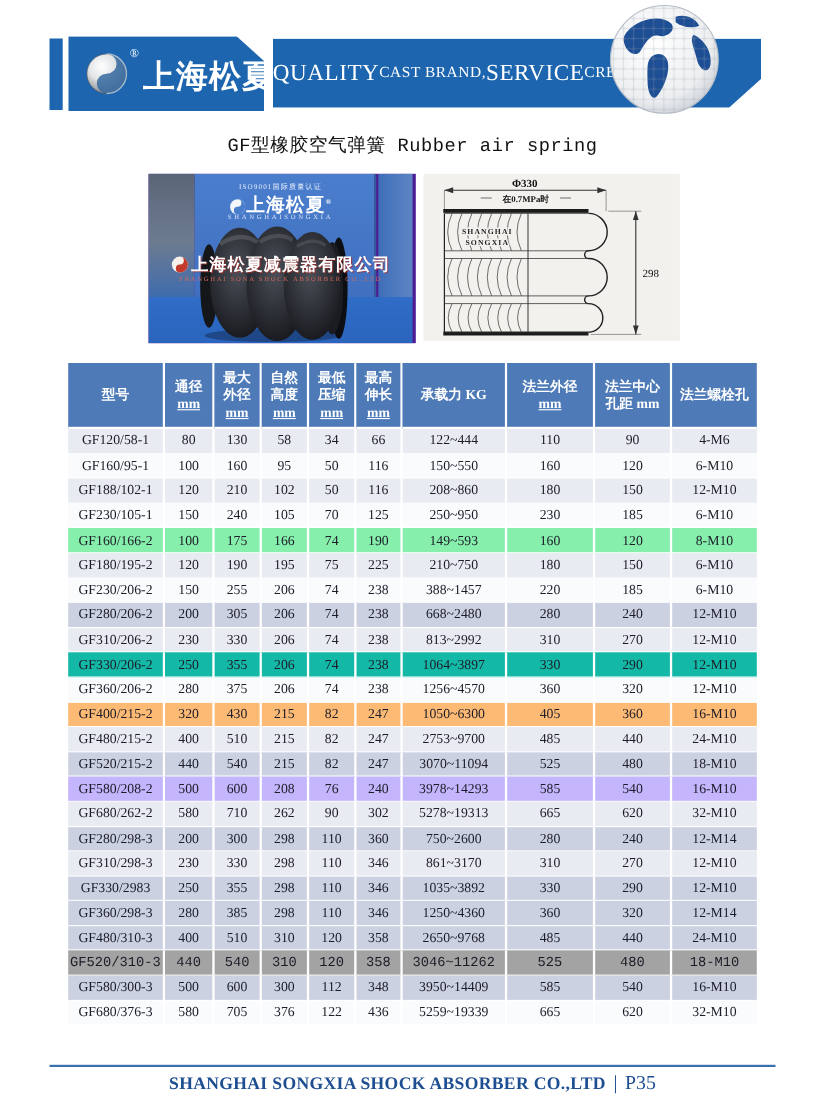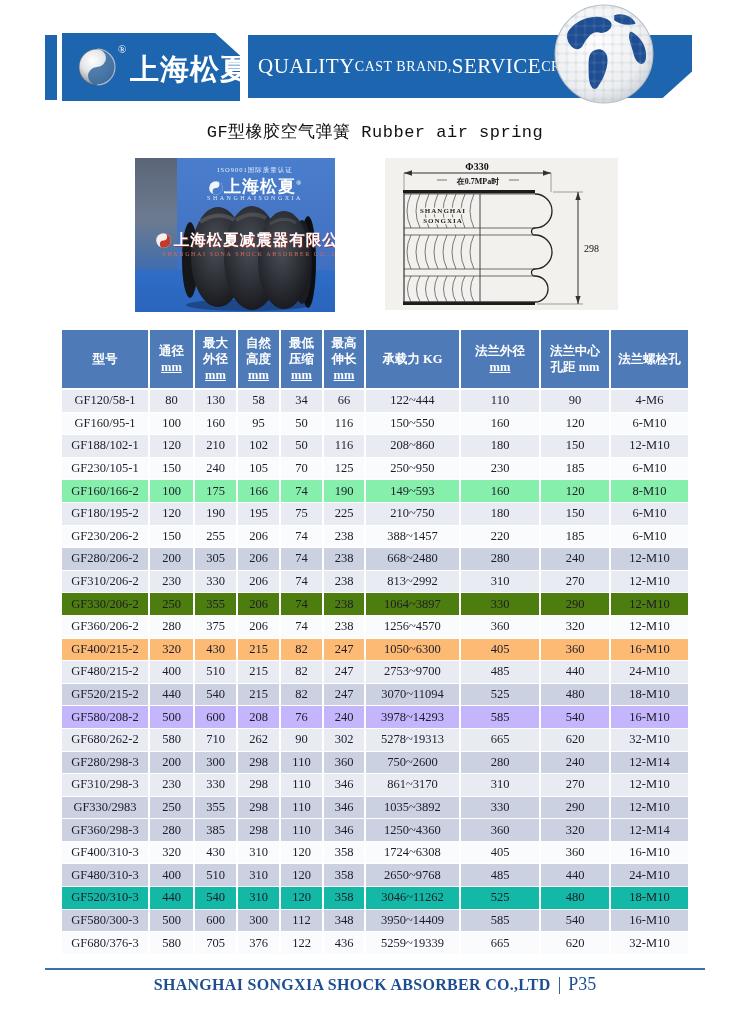--- a/index.html
+++ b/index.html
@@ -13,33 +13,33 @@
               background:var(--banner-blue,#1d66af);
               clip-path:polygon(0 0, 86% 0, 100% 33%, 100% 100%, 0 100%);
               display:flex; align-items:center; }
   .logo-box .sball { position:absolute; left:14px; top:13px; }
   .logo-box .reg { position:absolute; left:56px; top:10px; color:#fff; font-size:11px; }
   .logo-box .logo-cn { position:absolute; left:68px; top:17px; color:#fff; font-size:29px;
                        font-weight:700; letter-spacing:1px; white-space:nowrap; }
   .tagline { position:absolute; left:248px; top:35px; width:444px; height:63px;
              background:var(--banner-blue,#1d66af);
              clip-path:polygon(0 0, 100% 0, 100% 58%, 93.4% 100%, 0 100%);
-             display:flex; align-items:center; padding-left:10px; color:#fff;
+             display:flex; align-items:center; color:#fff;
              font-family:"Liberation Serif",serif; white-space:nowrap; }
   .tg-lg { font-size:21px; letter-spacing:.5px; }
   .tg-sm { font-size:14px; letter-spacing:.5px; }
   .globe { position:absolute; left:553px; top:3px; }
 
   
   .title { position:absolute; left:0; top:120px; width:750px; text-align:center;
            font-family:"Liberation Mono", monospace; font-size:17px; font-weight:500;
            color:#111; letter-spacing:.5px; }
 
   
-  .photo { position:absolute; left:135px; top:158px; width:200px; height:154px;
+  .photo { position:absolute; left:135px; top:158px; width:243px; height:154px;
            background:#4c1d95; overflow:hidden; }
   .ph-left { position:absolute; left:0; top:0; width:42px; height:112px;
              background:linear-gradient(180deg,#5a6577 0%,#6d7b90 55%,#3f6cae 100%); }
   .ph-panel { position:absolute; left:42px; top:0; width:165px; height:114px;
               background:linear-gradient(180deg,#4a7ecd 0%,#416fc0 100%);
               border-right:2px solid #37599b; }
   .ph-right { position:absolute; left:209px; top:0; width:31px; height:114px;
               background:linear-gradient(90deg,#3e6db8,#5d85c4); }
   .ph-bottom { position:absolute; left:0; top:112px; width:240px; height:42px;
                background:linear-gradient(180deg,#2f6dc6,#2a64bd); }
@@ -417,21 +417,21 @@
           <td>230</td>
           <td>330</td>
           <td>206</td>
           <td>74</td>
           <td>238</td>
           <td>813~2992</td>
           <td>310</td>
           <td>270</td>
           <td>12-M10</td>
         </tr>
-        <tr style="background: #4d7c0f;">
+        <tr style="background: #14b8a6;">
           <td>GF330/206-2</td>
           <td>250</td>
           <td>355</td>
           <td>206</td>
           <td>74</td>
           <td>238</td>
           <td>1064~3897</td>
           <td>330</td>
           <td>290</td>
           <td>12-M10</td>
@@ -549,45 +549,33 @@
           <td>280</td>
           <td>385</td>
           <td>298</td>
           <td>110</td>
           <td>346</td>
           <td>1250~4360</td>
           <td>360</td>
           <td>320</td>
           <td>12-M14</td>
         </tr>
-        <tr style="background: rgb(250, 251, 253);">
-          <td>GF400/310-3</td>
-          <td>320</td>
-          <td>430</td>
-          <td>310</td>
-          <td>120</td>
-          <td>358</td>
-          <td>1724~6308</td>
-          <td>405</td>
-          <td>360</td>
-          <td>16-M10</td>
-        </tr>
         <tr style="background: rgb(204, 209, 225);">
           <td>GF480/310-3</td>
           <td>400</td>
           <td>510</td>
           <td>310</td>
           <td>120</td>
           <td>358</td>
           <td>2650~9768</td>
           <td>485</td>
           <td>440</td>
           <td>24-M10</td>
         </tr>
-        <tr style="background: #14b8a6;">
+        <tr style="background: #a3a3a3; font-family: Liberation Mono, monospace;">
           <td>GF520/310-3</td>
           <td>440</td>
           <td>540</td>
           <td>310</td>
           <td>120</td>
           <td>358</td>
           <td>3046~11262</td>
           <td>525</td>
           <td>480</td>
           <td>18-M10</td>

